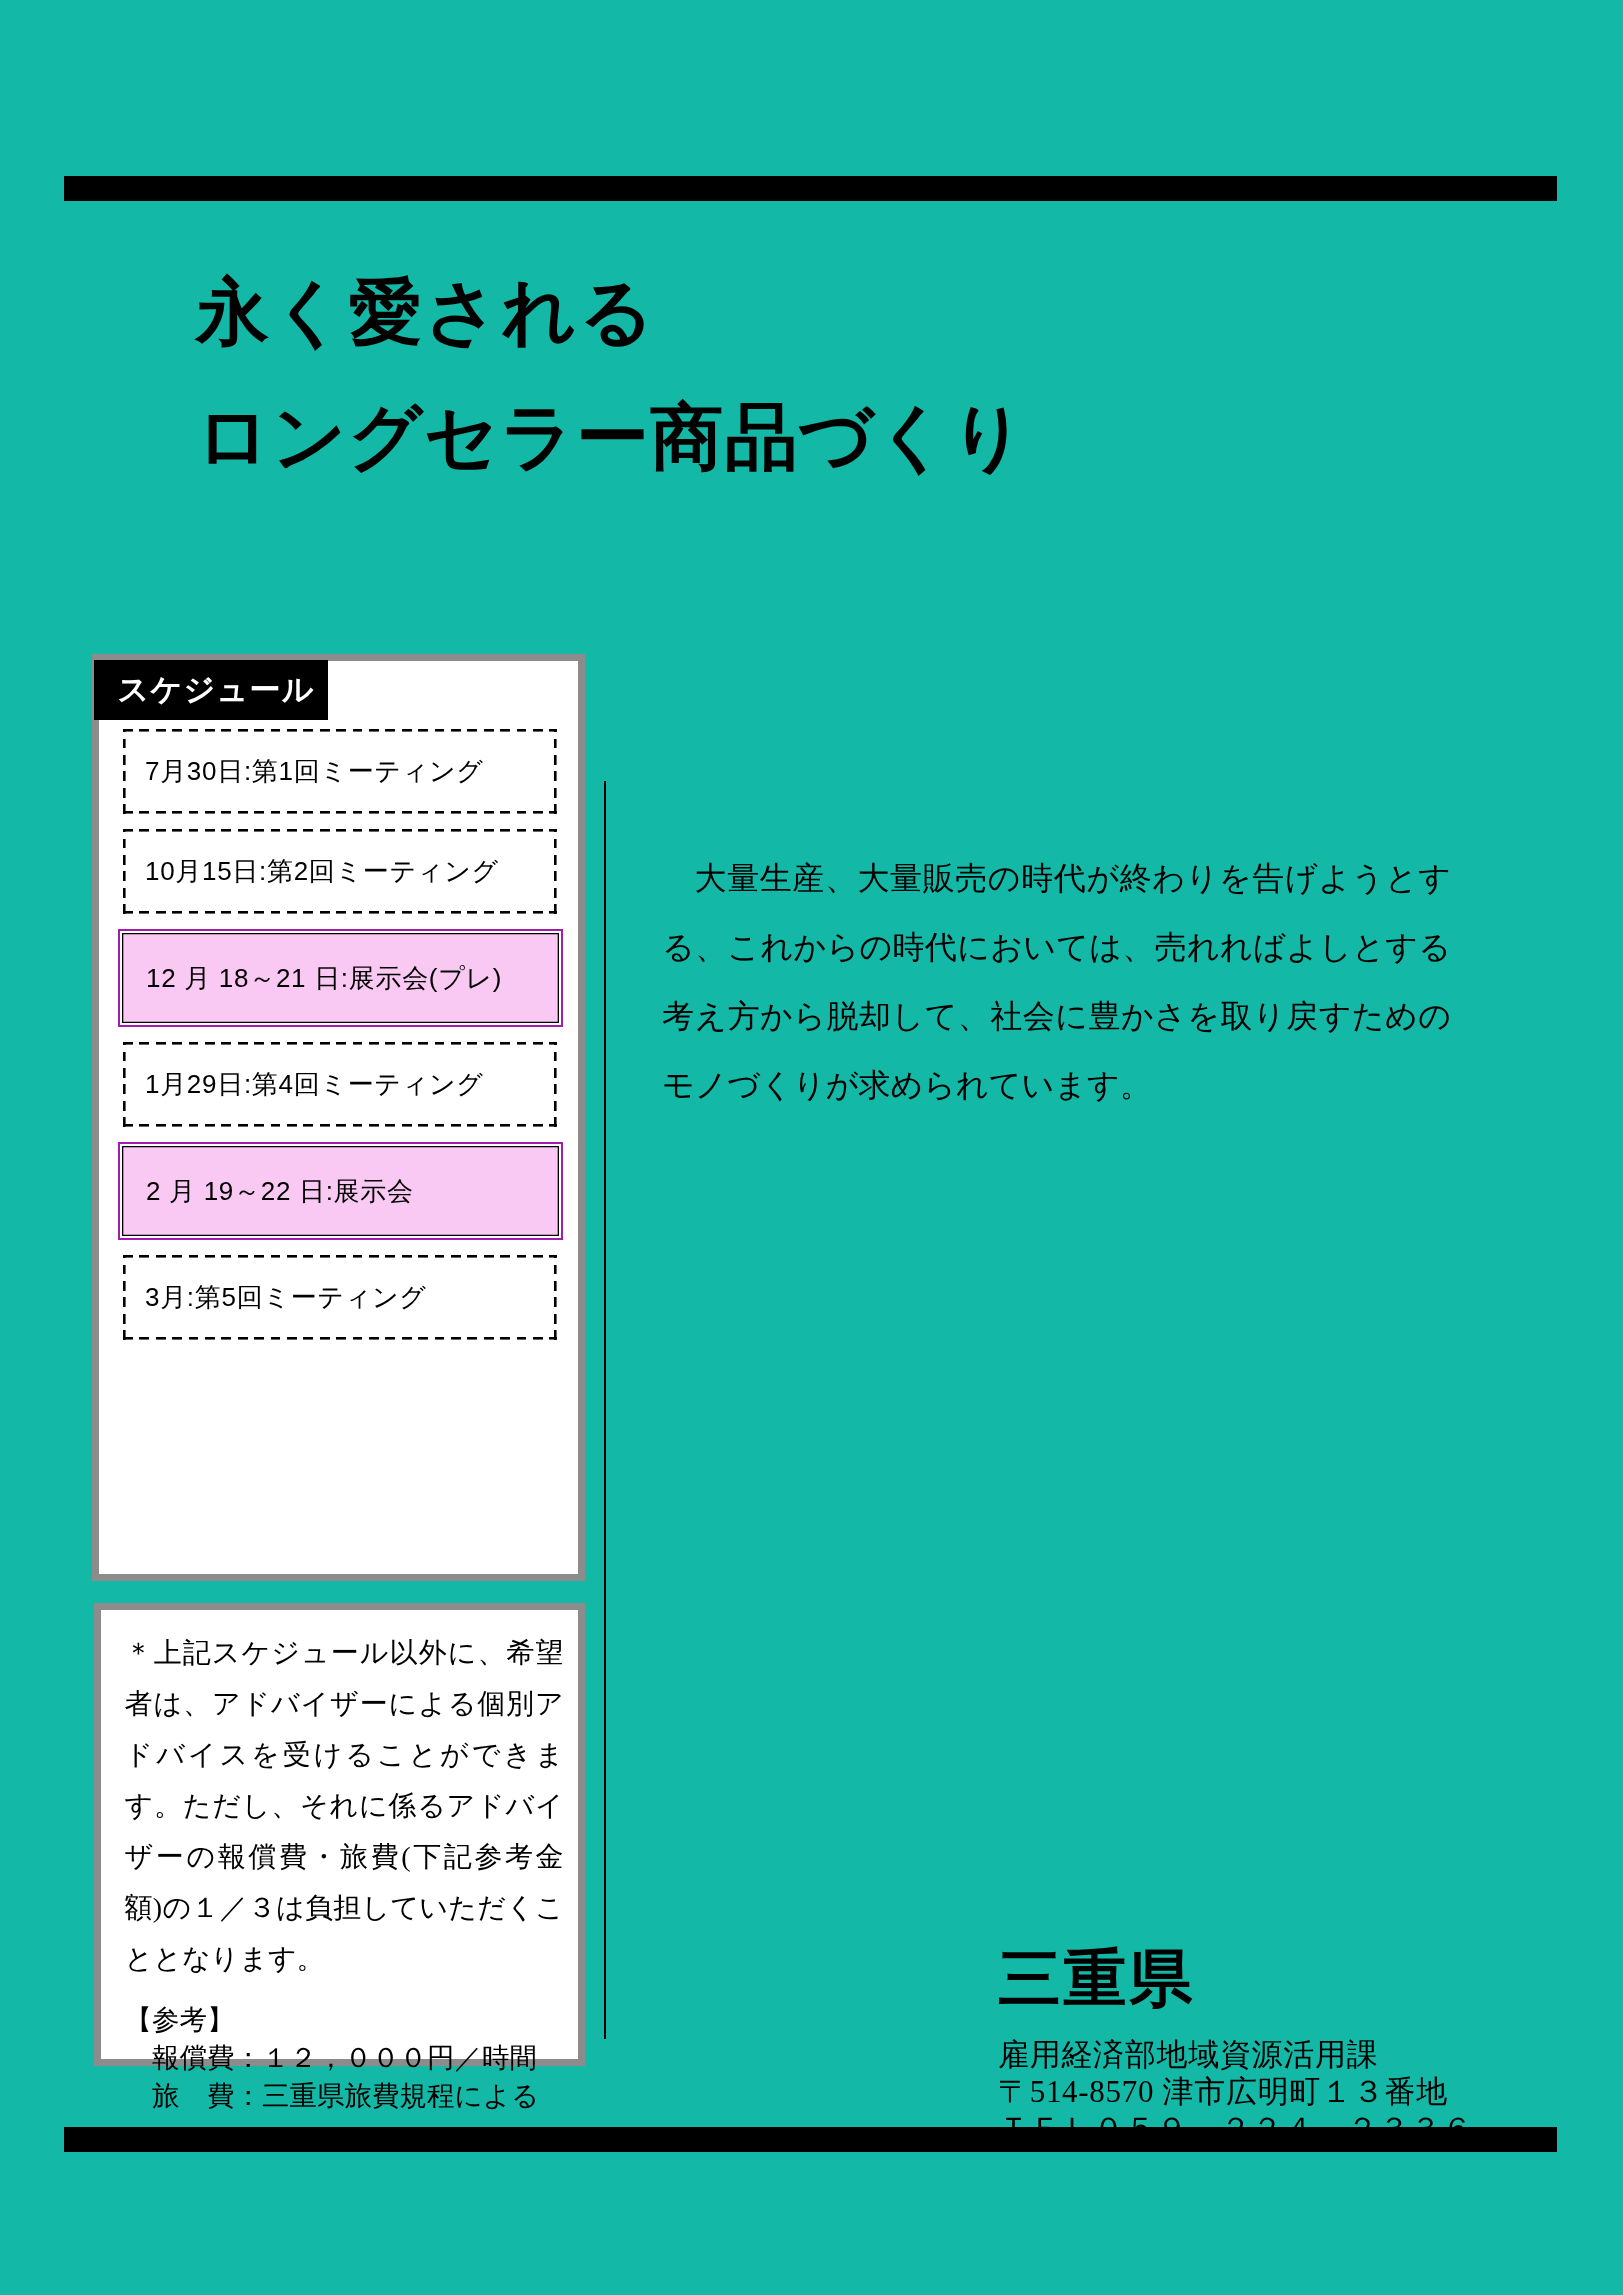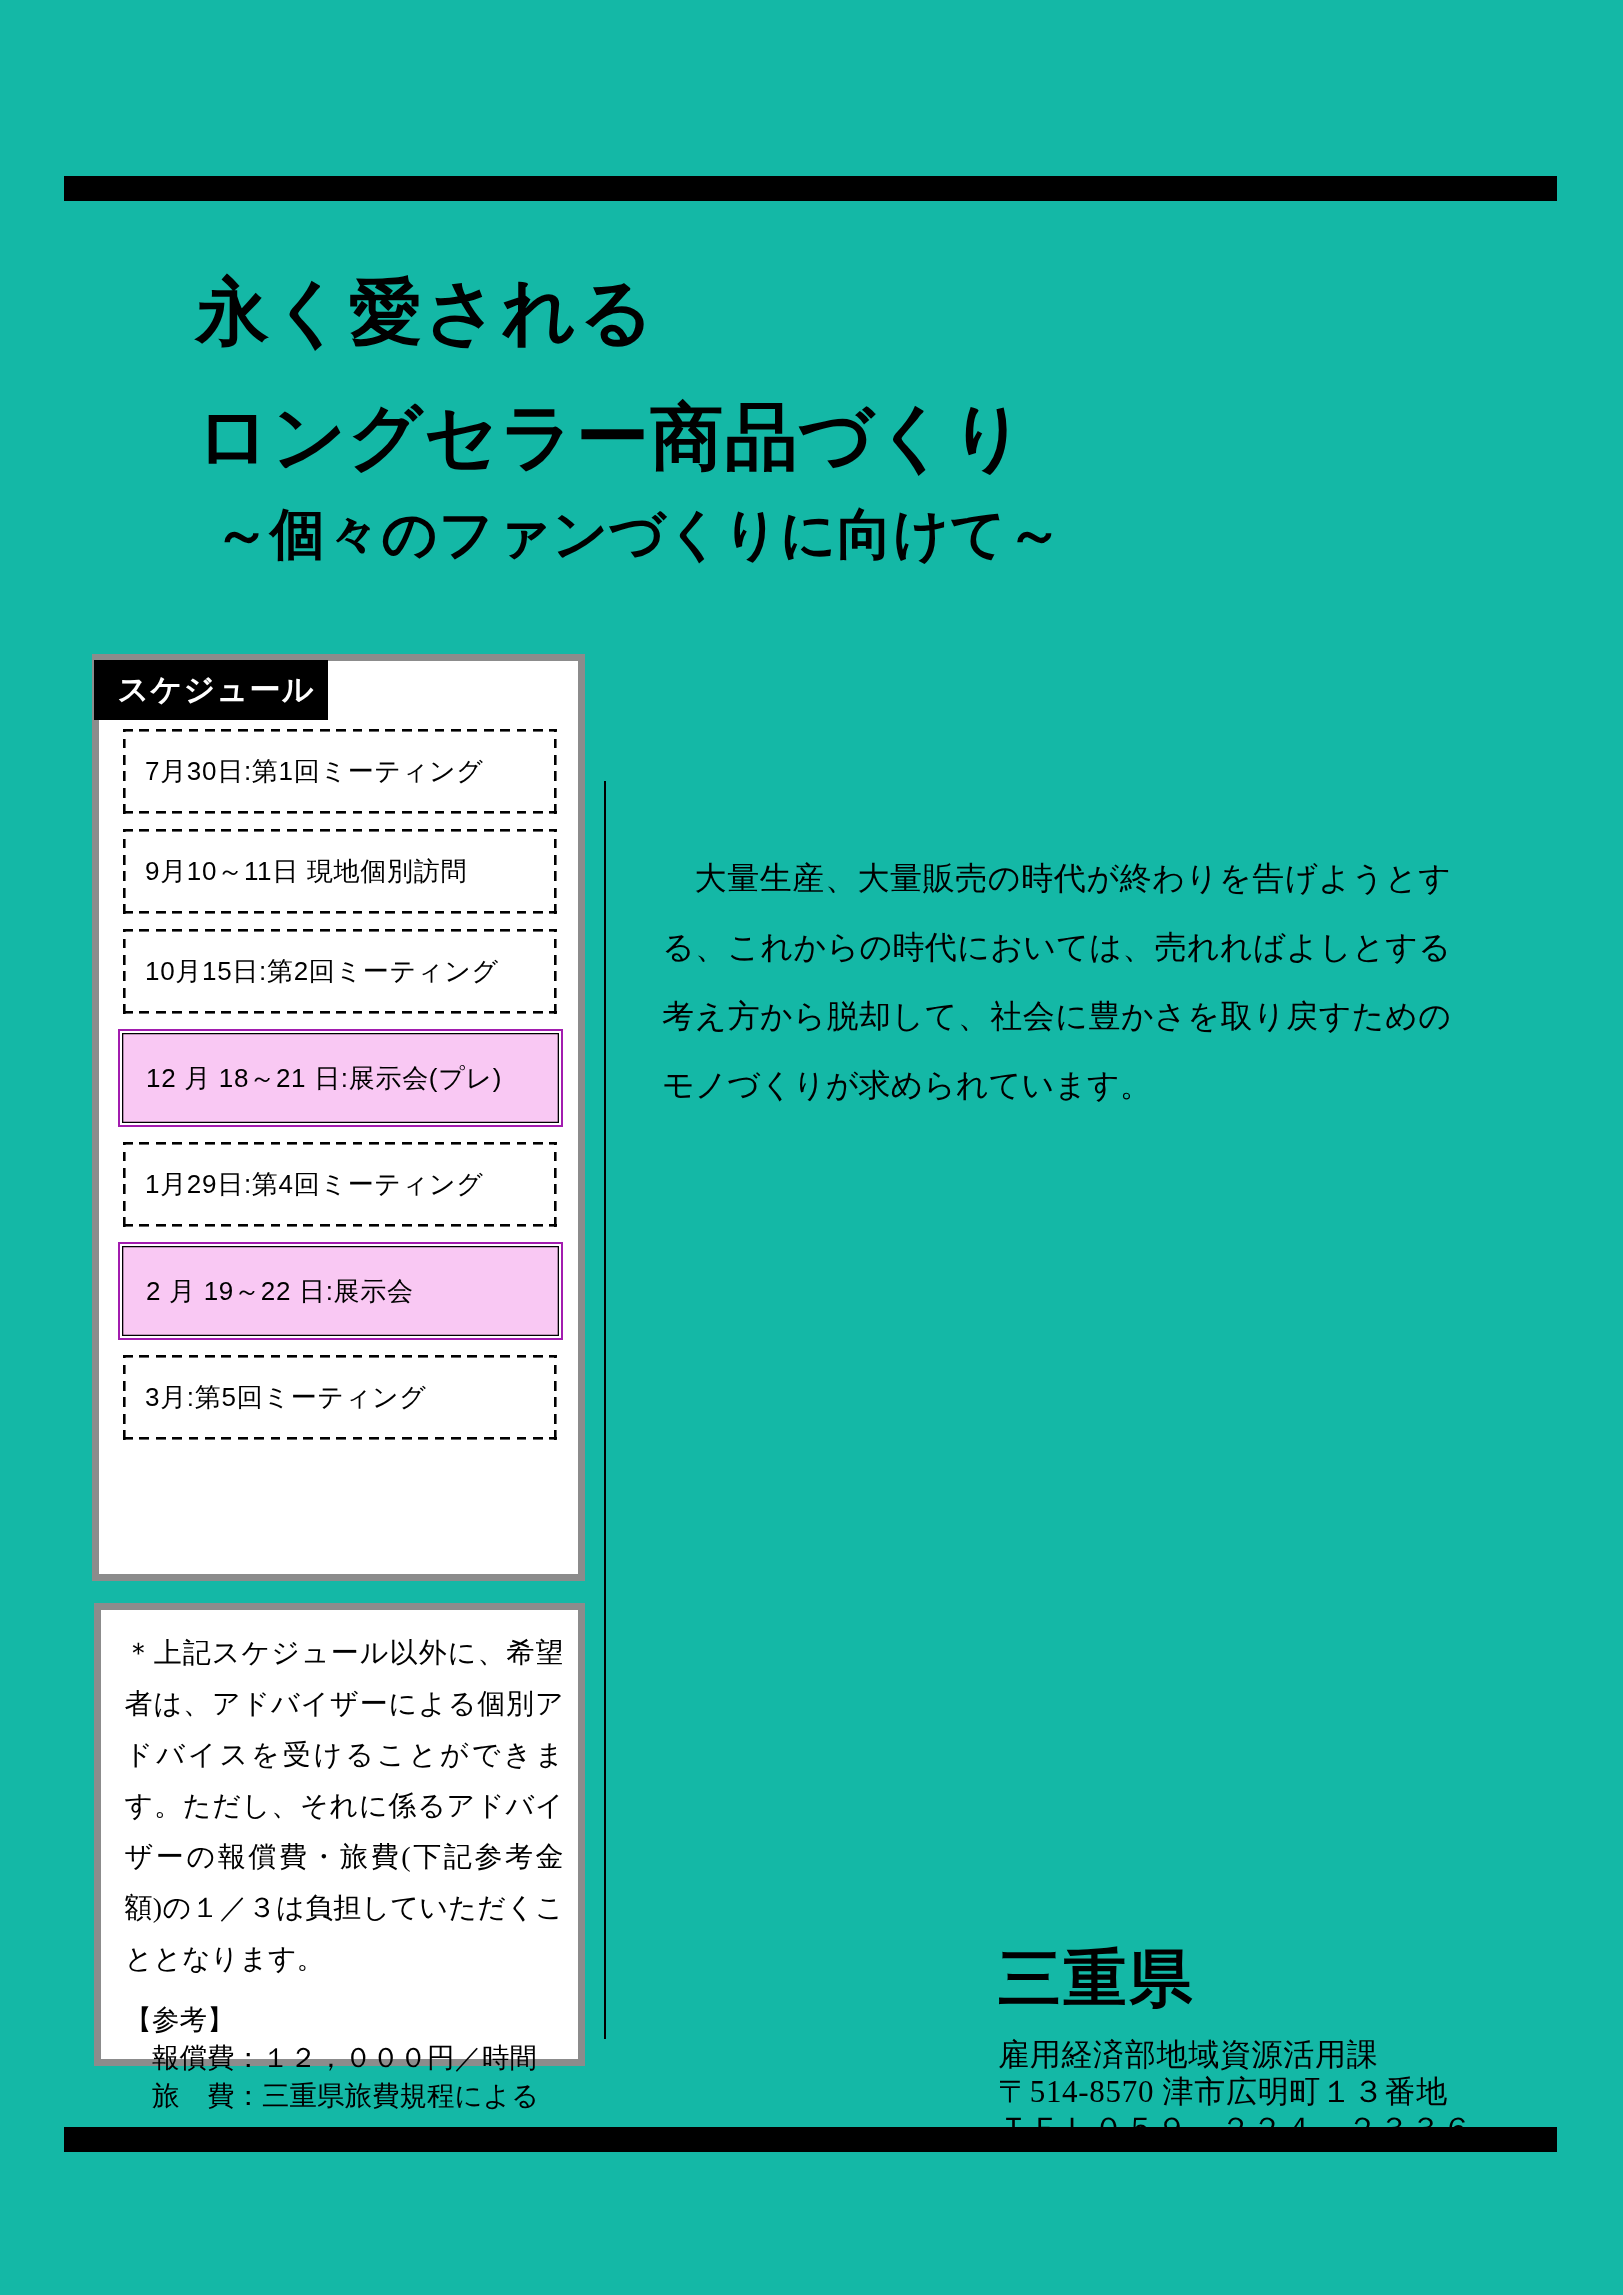--- a/index.html
+++ b/index.html
@@ -63,31 +63,27 @@
 </head>
 <body>
 
 <div class="page">
 
   <div class="bar top"></div>
 
   <div class="title-block">
     <div class="title-l1">永く愛される</div>
     <div class="title-l2">ロングセラー商品づくり</div>
-    <div class="title-l3">～個々のファンづくりに向けて～</div>
   </div>
 
   <div class="schedule-box">
     <div class="schedule-label">スケジュール</div>
     <div class="schedule-items">
       <div class="sched-item">
         <span>7月30日:第1回ミーティング</span>
-      </div>
-      <div class="sched-item">
-        <span>9月10～11日 現地個別訪問</span>
       </div>
       <div class="sched-item">
         <span>10月15日:第2回ミーティング</span>
       </div>
       <div class="sched-item pink">
         <span>12 月 18～21 日:展示会(プレ)</span>
       </div>
       <div class="sched-item">
         <span>1月29日:第4回ミーティング</span>
       </div>

